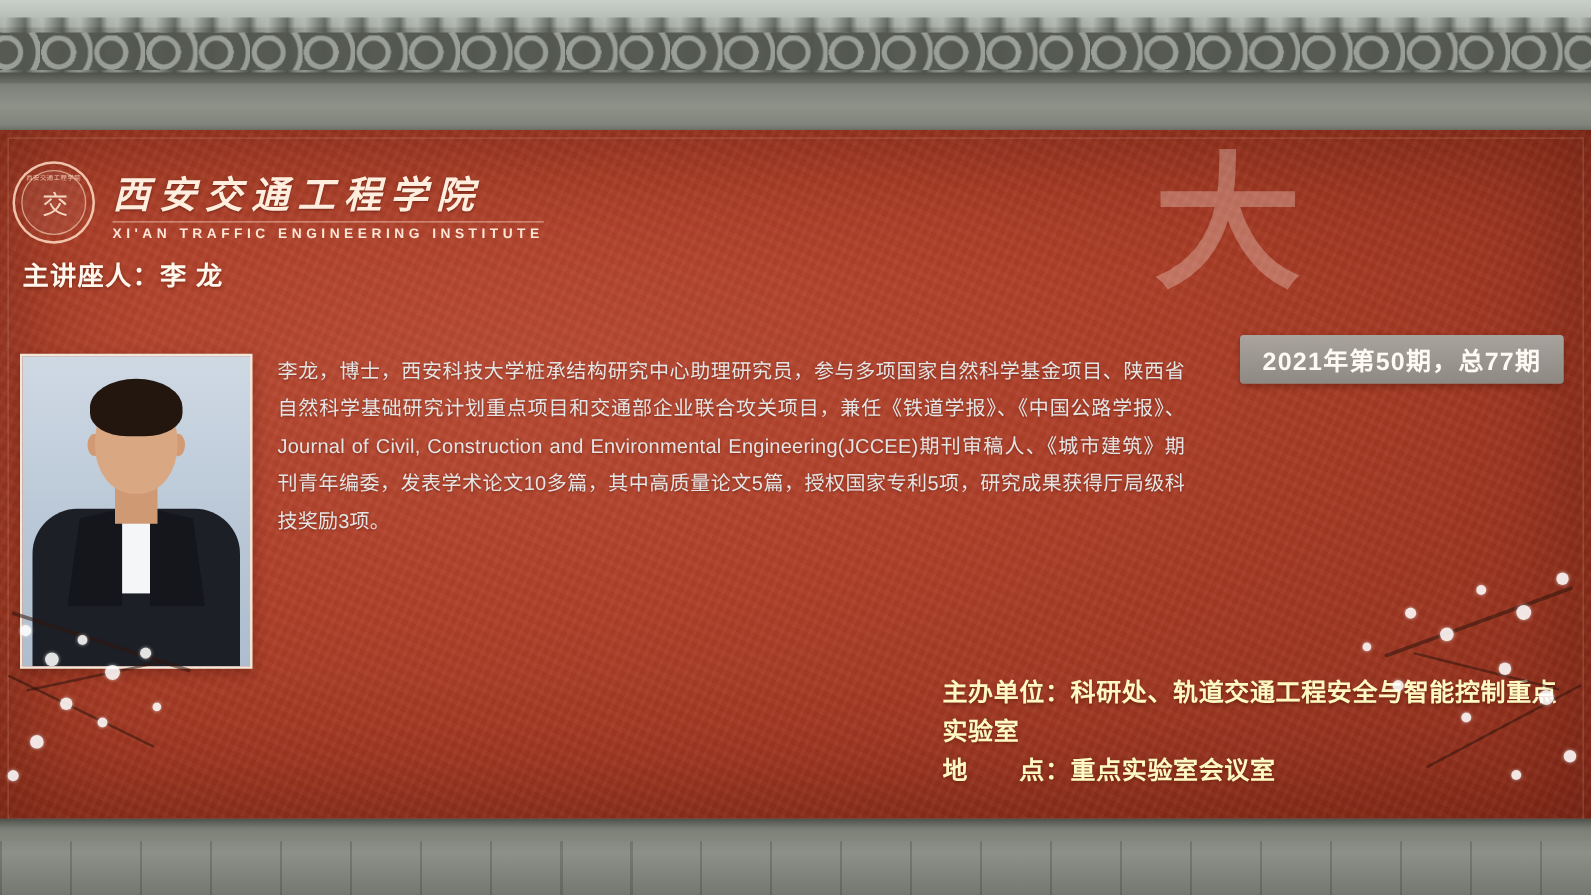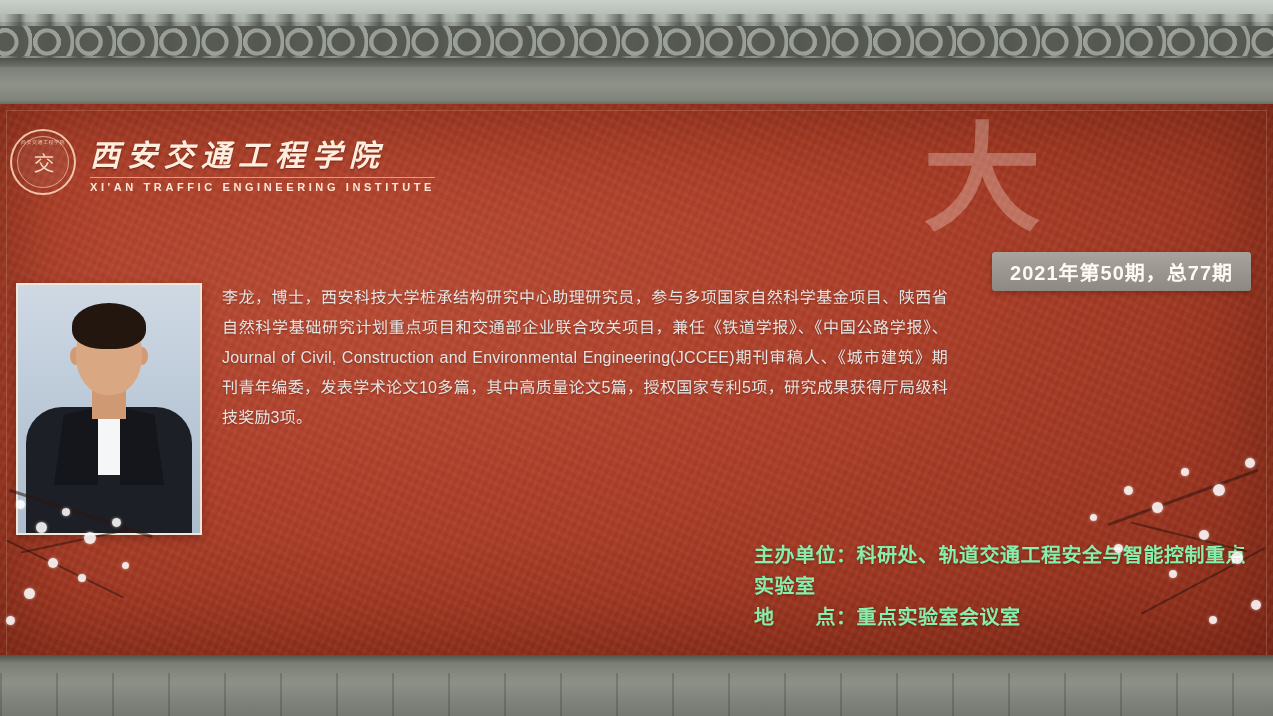--- a/index.html
+++ b/index.html
@@ -287,37 +287,37 @@
     right: 232px; top: 122px;
     font-family: "Liberation Serif", "DejaVu Serif", serif;
     font-size: 118px;
     font-weight: bold;
     color: rgba(255, 240, 228, .30);
     line-height: 1;
     pointer-events: none;
   }
   .issue-badge {
     position: absolute;
-    right: 22px; top: 252px;
+    right: 22px; top: 268px;
     padding: 5px 18px;
     background: linear-gradient(180deg, rgba(170,172,168,.92) 0%, rgba(140,143,138,.92) 100%);
     color: #fffaf3;
     font-size: 20px;
     font-weight: bold;
     letter-spacing: 1px;
     border-radius: 3px;
     box-shadow: 0 2px 5px rgba(60,12,0,.35);
   }
 
   
   .info-block {
     position: absolute;
     left: 754px; top: 540px;
     width: 500px;
-    color: #86efac;
+    color: #fef9c3;
     font-size: 20px;
     font-weight: bold;
     line-height: 31px;
     letter-spacing: .5px;
     text-shadow: 0 1px 3px rgba(70,15,0,.5);
   }
 
   
   .blossom-left, .blossom-right {
     position: absolute;
@@ -360,20 +360,21 @@
       <div class="seal-top-text">西安交通工程学院</div>
       <div class="seal-glyph">交</div>
     </div>
     <div class="brand">
       <div class="brand-cn">西安交通工程学院</div>
       <div class="brand-en">XI'AN TRAFFIC ENGINEERING INSTITUTE</div>
     </div>
   </div>
 
   <div class="lecture-meta">
+    <div>主讲座人：李 龙</div>
   </div>
 
   <div class="portrait">
     <div class="p-suit"></div>
     <div class="p-shirt"></div>
     <div class="p-lapel-l"></div>
     <div class="p-lapel-r"></div>
     <div class="p-tie"></div>
     <div class="p-neck"></div>
     <div class="p-ear-l"></div>

